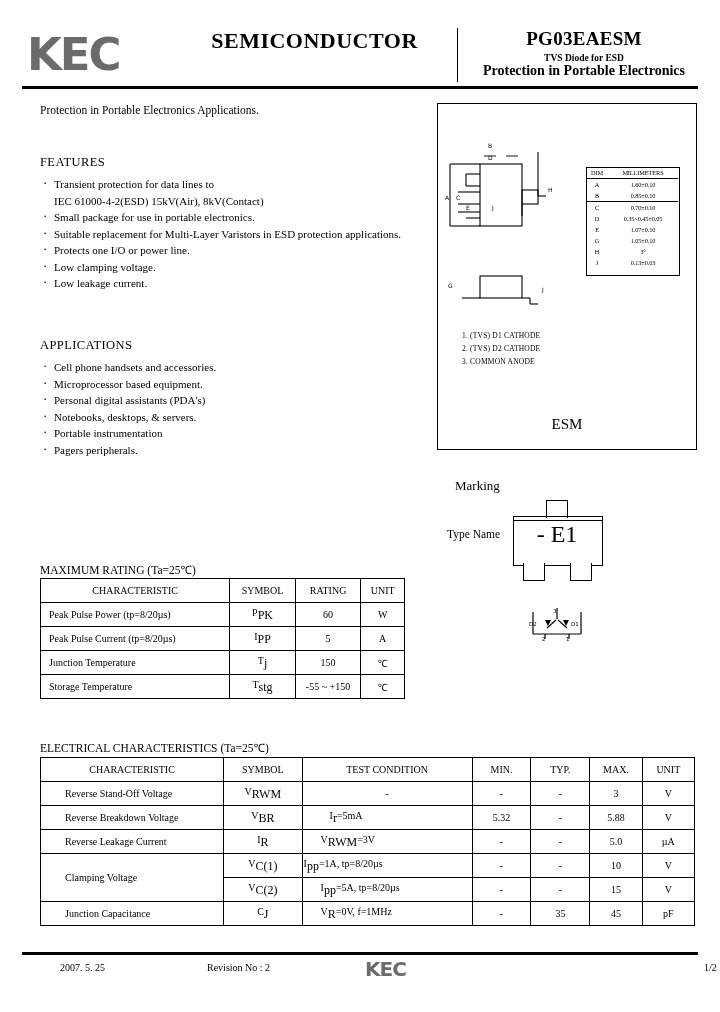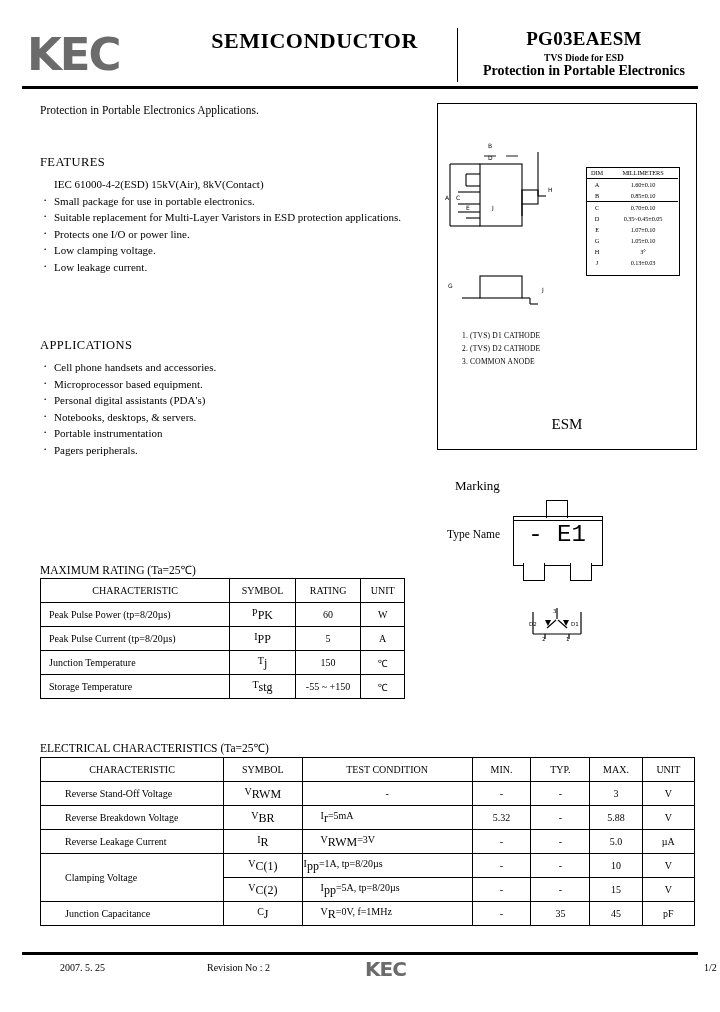--- a/index.html
+++ b/index.html
@@ -50,21 +50,21 @@
   .dim-table td.k{width:22px;border-right:none;}
   .dim-table .hdr td{font-size:6.3px;}
   .dim-table tr.line td{border-bottom:1px solid #000;}
   .dim-wrap{position:absolute;left:148px;top:63px;width:92px;height:107px;border:1px solid #000;}
 
   
   .marking-lbl{position:absolute;left:455px;top:478px;font-size:13px;}
   .typename-lbl{position:absolute;left:447px;top:528px;font-size:11.5px;}
   .mark-body{position:absolute;left:513px;top:516px;width:88px;height:48px;border:1.6px solid #000;}
   .mark-body .inner{position:absolute;left:0;top:3px;width:88px;height:1px;background:#000;}
-  .mark-txt{position:absolute;left:513px;top:521px;width:88px;text-align:center;font-size:24px;font-family:Liberation Mono, monospace;}
+  .mark-txt{position:absolute;left:513px;top:521px;width:88px;text-align:center;font-size:24px;}
   .lead{position:absolute;background:#fff;border:1.6px solid #000;}
 
   .schem{position:absolute;left:529px;top:608px;width:56px;height:34px;}
 
   
   .tbl-cap{font-size:11.5px;}
   .cap-max{position:absolute;left:40px;top:562px;}
   .cap-ec{position:absolute;left:40px;top:740px;}
   table.dt{border-collapse:collapse;position:absolute;}
   table.dt td,table.dt th{border:1px solid #000;font-size:10px;text-align:center;font-weight:normal;}
@@ -101,20 +101,21 @@
       <div class="sub2">Protection in Portable Electronics</div>
     </div>
   </div>
   <div class="rule-top"></div>
 
   <div class="intro">Protection in Portable Electronics Applications.</div>
 
   <div class="features">
     <div class="sec-title">FEATURES</div>
     <ul class="bul">
+      <li>Transient protection for data lines to</li>
       <li class="nb">IEC 61000-4-2(ESD) 15kV(Air), 8kV(Contact)</li>
       <li>Small package for use in portable electronics.</li>
       <li>Suitable replacement for Multi-Layer Varistors in ESD protection applications.</li>
       <li>Protects one I/O or power line.</li>
       <li>Low clamping voltage.</li>
       <li>Low leakage current.</li>
     </ul>
   </div>
 
   <div class="applications">
@@ -319,21 +320,21 @@
       <td>-</td>
       <td>-</td>
       <td>-</td>
       <td>3</td>
       <td>V</td>
     </tr>
 
     <tr>
       <td class="ch">Reverse Breakdown Voltage</td>
       <td><span>V</span><sub>BR</sub></td>
-      <td style="text-align:left;padding-left:18px"><span>I</span><sub>r</sub><span>=5mA</span></td>
+      <td style="text-align:left;padding-left:27px"><span>I</span><sub>r</sub><span>=5mA</span></td>
       <td>5.32</td>
       <td>-</td>
       <td>5.88</td>
       <td>V</td>
     </tr>
 
     <tr>
       <td class="ch">Reverse Leakage Current</td>
       <td><span>I</span><sub>R</sub></td>
       <td style="text-align:left;padding-left:18px"><span>V</span><sub>RWM</sub><span>=3V</span></td>

